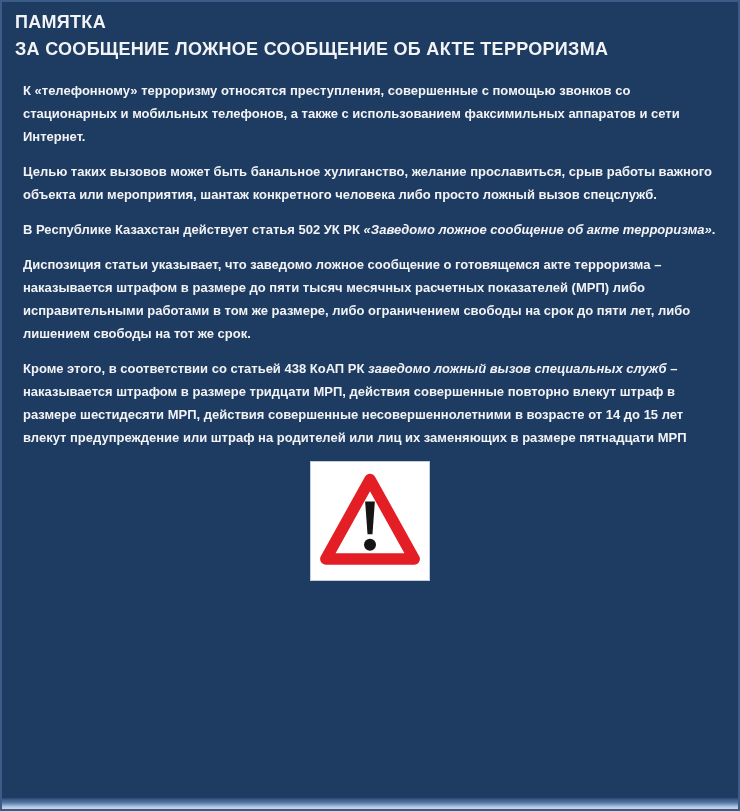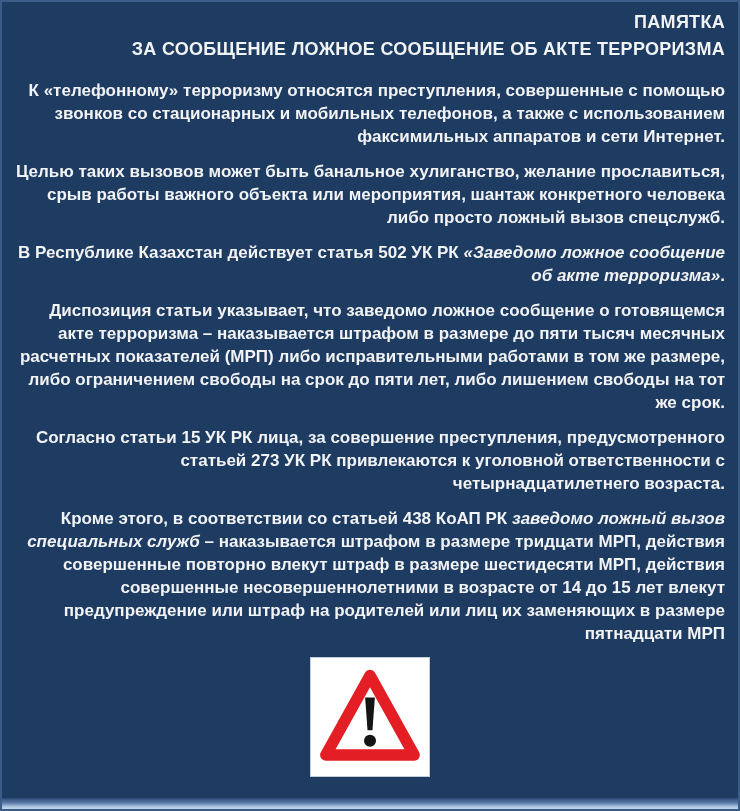--- a/index.html
+++ b/index.html
@@ -14,31 +14,31 @@
     font-family: "Liberation Sans", "DejaVu Sans", sans-serif;
     font-weight: bold;
     color: #f2f3f5;
   }
   .content {
     position: relative;
     box-sizing: border-box;
     width: 100%;
     height: 100%;
     padding: 7px 13px 8px 13px;
-    text-align: right;
+    text-align: left;
   }
   .title-block { margin-bottom: 16px; }
   .title-line {
     font-size: 18px;
     line-height: 27px;
     letter-spacing: 0.3px;
   }
   .para {
-    margin: 0 0 12px 0;
-    font-size: 17px;
+    margin: 0 0 12px 8px;
+    font-size: 13px;
     line-height: 23px;
   }
   .para em { font-style: italic; }
   .sign-wrap {
     margin-top: 2px;
     display: flex;
     justify-content: center;
   }
   .sign-box {
     width: 118px;
@@ -70,21 +70,20 @@
     <p class="para">К «телефонному» терроризму относятся преступления, совершенные с помощью звонков со стационарных и мобильных телефонов, а также с использованием факсимильных аппаратов и сети Интернет.</p>
 
     <p class="para">Целью таких вызовов может быть банальное хулиганство, желание прославиться, срыв работы важного объекта или мероприятия, шантаж конкретного человека либо просто ложный вызов спецслужб.</p>
 
     <p class="para">
       <span>В Республике Казахстан действует статья 502 УК РК </span><em>«Заведомо ложное сообщение об акте терроризма»</em><span>.</span>
     </p>
 
     <p class="para">Диспозиция статьи указывает, что заведомо ложное сообщение о готовящемся акте терроризма – наказывается штрафом в размере до пяти тысяч месячных расчетных показателей (МРП) либо исправительными работами в том же размере, либо ограничением свободы на срок до пяти лет, либо лишением свободы на тот же срок.</p>
 
-    <p class="para">Согласно статьи 15 УК РК лица, за совершение преступления, предусмотренного статьей 273 УК РК привлекаются к уголовной ответственности с четырнадцатилетнего возраста.</p>
 
     <p class="para">
       <span>Кроме этого, в соответствии со статьей 438 КоАП РК </span><em>заведомо ложный вызов специальных служб</em><span> – наказывается штрафом в размере тридцати МРП, действия совершенные повторно влекут штраф в размере шестидесяти МРП, действия совершенные несовершеннолетними в возрасте от 14 до 15 лет влекут предупреждение или штраф на родителей или лиц их заменяющих в размере пятнадцати МРП</span>
     </p>
 
     <div class="sign-wrap">
       <div class="sign-box">
         <svg width="106" height="106" viewBox="0 0 120 120" aria-hidden="true">
           <path d="M60 13 L110 103 L10 103 Z" fill="#ffffff" stroke="#e31e24" stroke-width="13" stroke-linejoin="round"></path>
           <path d="M54.5 38 L65.5 38 L62.8 75 L57.2 75 Z" fill="#151515"></path>

